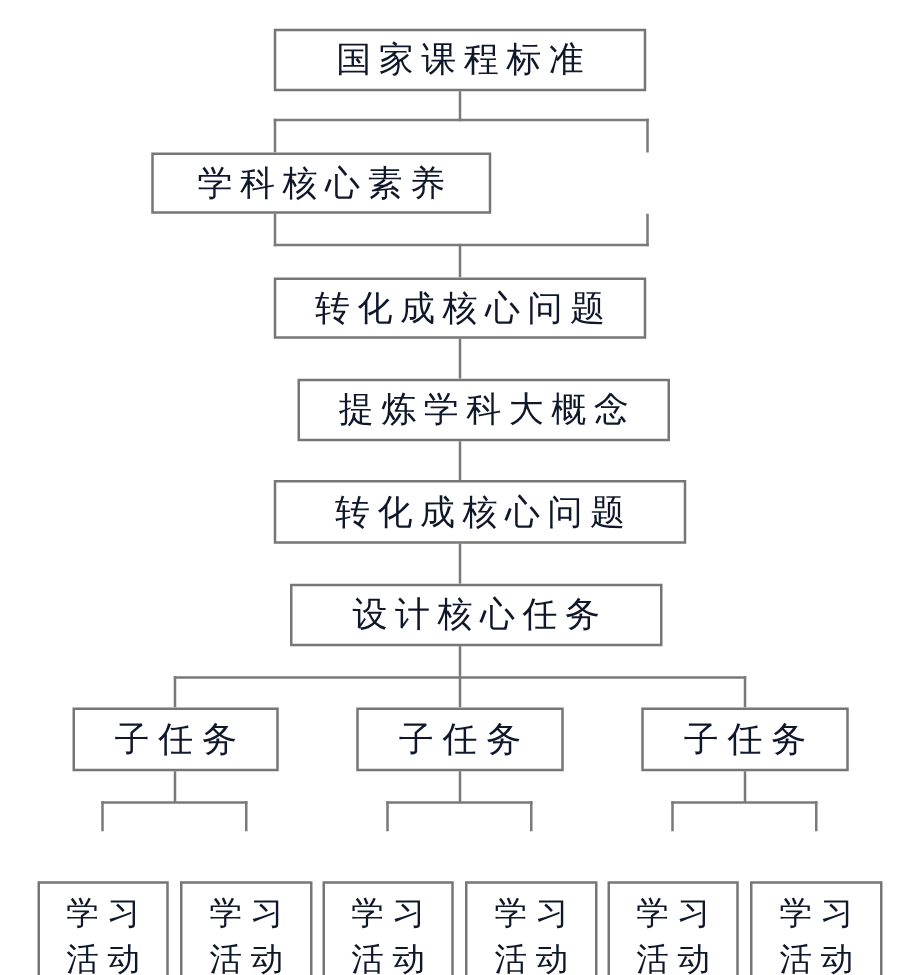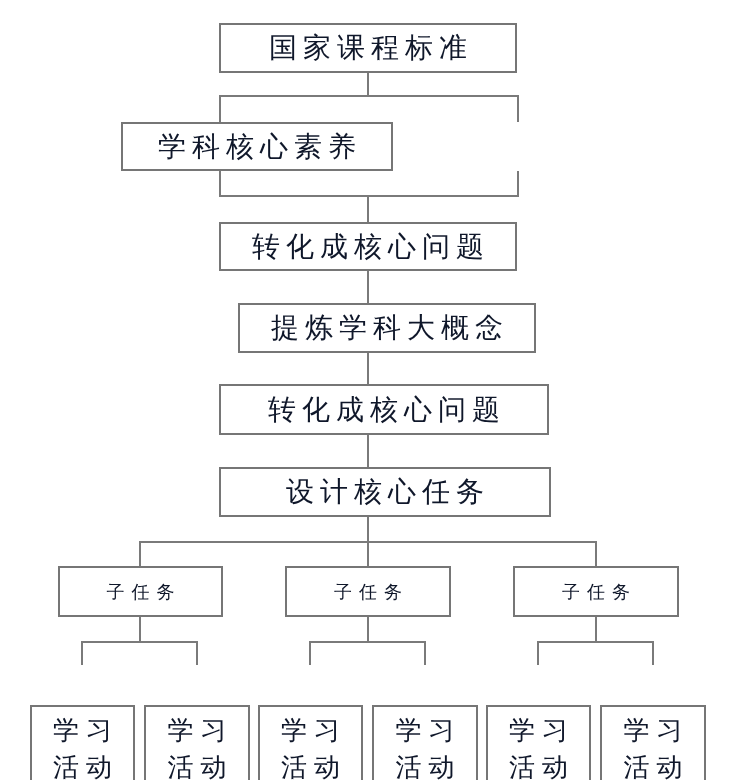--- a/index.html
+++ b/index.html
@@ -24,21 +24,21 @@
     align-items: center;
     justify-content: center;
     text-align: center;
     color: #0f172a;
     font-size: 28px;
     letter-spacing: 6px;
     text-indent: 6px;
     white-space: nowrap;
   }
   .node.small {
-    font-size: 18px;
+    font-size: 28px;
     letter-spacing: 7px;
     text-indent: 7px;
   }
   .node.activity {
     flex-direction: column;
     font-size: 26px;
     line-height: 37px;
     letter-spacing: 7px;
     text-indent: 7px;
     margin-top: 40px;
@@ -72,21 +72,21 @@
   <div class="conn" style="left:367px; top:271px; width:2px; height:32px;"></div>
 
   <div class="node" style="left:219px; top:303px; width:298px; height:50px;margin-left:19px;">提炼学科大概念</div>
 
   <div class="conn" style="left:367px; top:353px; width:2px; height:31px;"></div>
 
   <div class="node" style="left:219px; top:384px; width:330px; height:51px;">转化成核心问题</div>
 
   <div class="conn" style="left:367px; top:435px; width:2px; height:32px;"></div>
 
-  <div class="node" style="left:219px; top:467px; width:332px; height:50px;">设计核心任务</div>
+  <div class="node" style="left:232px; top:467px; width:298px; height:50px;">设计核心任务</div>
 
   <div class="conn" style="left:367px; top:517px; width:2px; height:24px;"></div>
   <div class="conn" style="left:139px; top:541px; width:458px; height:2px;"></div>
   <div class="conn" style="left:139px; top:541px; width:2px; height:25px;"></div>
   <div class="conn" style="left:367px; top:541px; width:2px; height:25px;"></div>
   <div class="conn" style="left:595px; top:541px; width:2px; height:25px;"></div>
 
   <div class="node small" style="left:58px; top:566px; width:165px; height:51px;">子任务</div>
   <div class="node small" style="left:285px; top:566px; width:166px; height:51px;">子任务</div>
   <div class="node small" style="left:513px; top:566px; width:166px; height:51px;">子任务</div>

